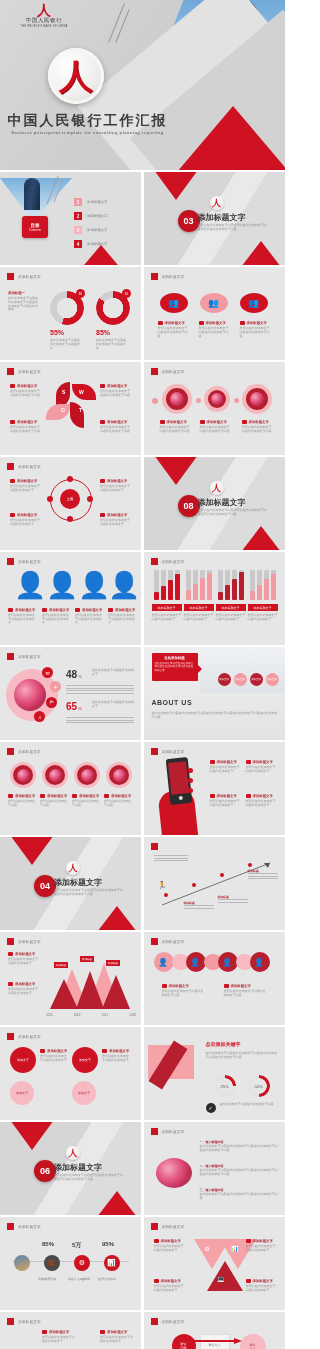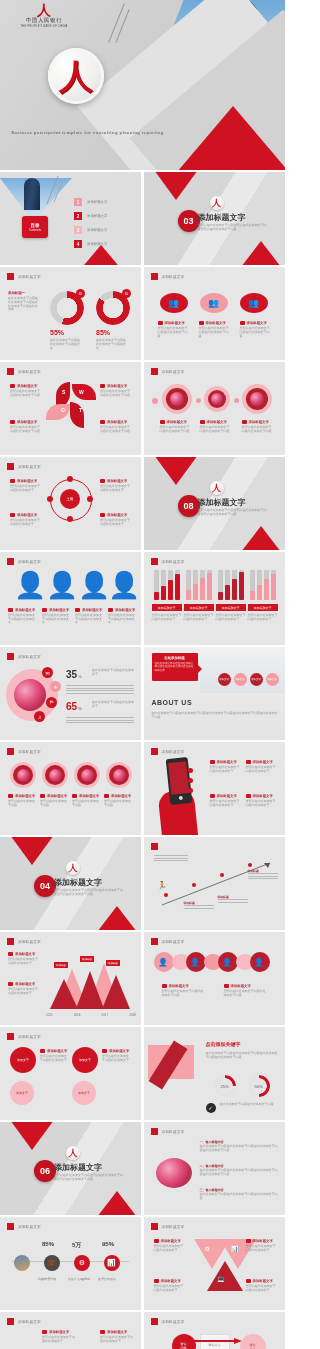--- a/index.html
+++ b/index.html
@@ -130,20 +130,21 @@
     <div class="brandmark">
       <div class="bglyph">人</div>
       <div class="bcn">中国人民银行</div>
       <div class="ben">THE PEOPLE'S BANK OF CHINA</div>
     </div>
 
     <div class="seal">
       <span class="sglyph">人</span>
     </div>
 
+    <div class="ctitle">中国人民银行工作汇报</div>
     <div class="csub">Business powerpoint template for consulting planning  reporting</div>
   </div>
 
   <div class="grid">
 
     <div class="slide toc">
       <div class="photo">
           <i></i>
         </div>
       <div class="sl"></div>
@@ -475,21 +476,21 @@
         <span class="sq"></span>
         <span class="tx">添加标题文字</span>
       </div>
       <div style="position:absolute;left:6px;top:22px;width:52px;height:52px;border-radius:50%;background:#f7b9c2"></div>
       <div class="flower" style="left:14px;top:32px;width:32px;height:32px"></div>
       <div style="position:absolute;left:42px;top:20px;width:11px;height:11px;border-radius:50%;background:#cf1222;color:#fff;font-size:5px;display:flex;align-items:center;justify-content:center">✉</div>
       <div style="position:absolute;left:50px;top:34px;width:11px;height:11px;border-radius:50%;background:#f29ba2;color:#fff;font-size:5px;display:flex;align-items:center;justify-content:center">✈</div>
       <div style="position:absolute;left:46px;top:50px;width:11px;height:11px;border-radius:50%;background:#cf1222;color:#fff;font-size:5px;display:flex;align-items:center;justify-content:center">⛿</div>
       <div style="position:absolute;left:34px;top:64px;width:11px;height:11px;border-radius:50%;background:#cf1222;color:#fff;font-size:5px;display:flex;align-items:center;justify-content:center">♫</div>
       <div style="position:absolute;left:66px;top:22px;display:flex;align-items:baseline;gap:1px">
-        <span style="font-size:10px;font-weight:bold;color:#333">35</span>
+        <span style="font-size:10px;font-weight:bold;color:#333">48</span>
         <span style="font-size:4px;color:#666">%</span>
       </div>
       <div class="ph" style="position:absolute;left:92px;top:22px;width:42px">在此处添加文字内容在此处添加文字</div>
       <div class="lines" style="position:absolute;left:66px;top:38px;width:68px">
           <i></i>
           <i></i>
           <i></i>
           <i></i>
         </div>
       <div style="position:absolute;left:66px;top:54px;display:flex;align-items:baseline;gap:1px">

